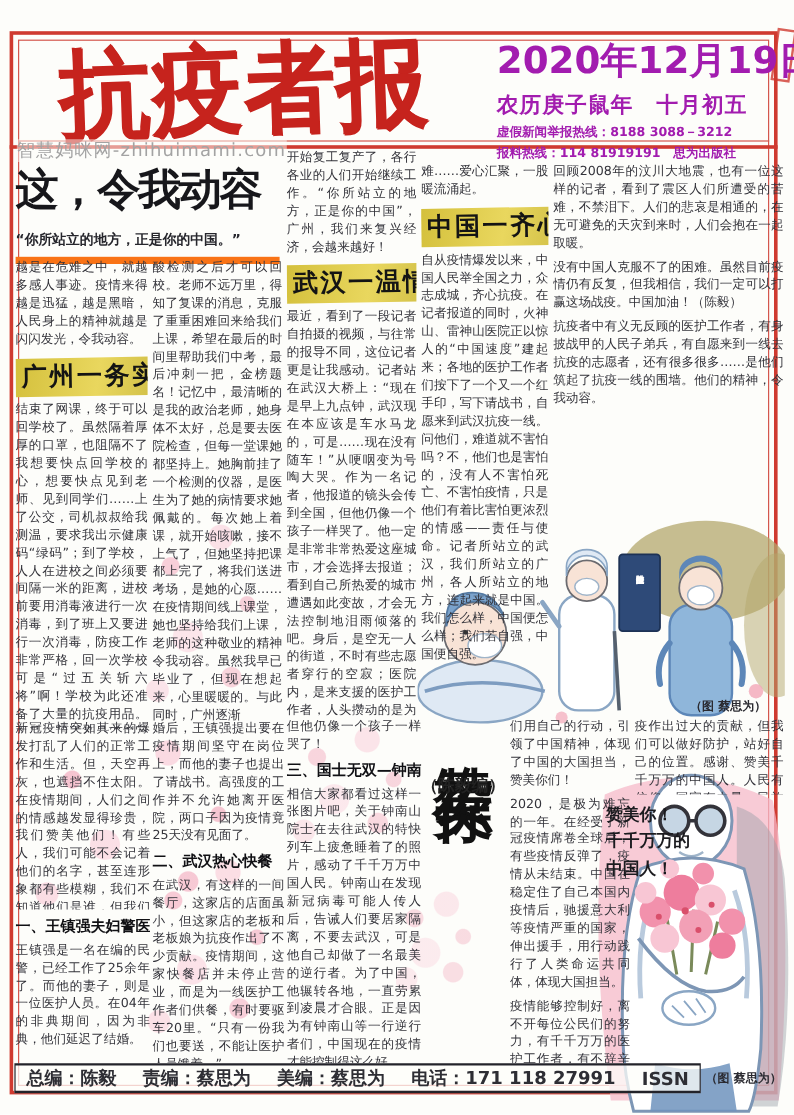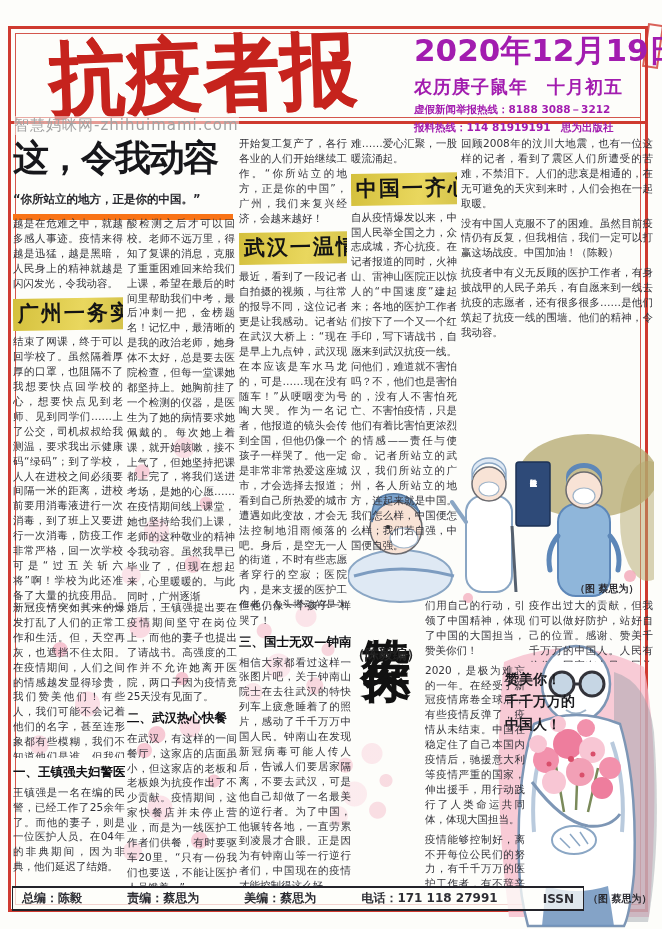--- a/index.html
+++ b/index.html
@@ -32,21 +32,21 @@
   .headline h1{margin:0;font-size:36px;font-weight:900;letter-spacing:-2px;color:#17171b;white-space:nowrap;}
   .headline .sub{margin-top:9px;font-size:11.5px;font-weight:700;color:#26262c;
         border-bottom:6px solid #f97316;padding-bottom:7px;}
 
   
   .col{position:absolute;overflow:hidden;z-index:2;font-size:10.5px;line-height:1.42;
         text-align:justify;word-break:break-all;color:#33333a;}
   .col p{margin:0 0 5px 0;}
   .c1{left:13px; top:216px;width:110px;height:392px;}
   .c2{left:127px;top:216px;width:108px;height:392px;}
-  .c3{left:239px;top:136px;width:108px;height:472px;}
+  .c3{left:239px;top:124px;width:108px;height:472px;}
   .c4{left:351px;top:136px;width:106px;height:472px;}
   .c5{left:461px;top:136px;width:192px;height:290px;}
 
   .sec-h{display:inline-block;background:linear-gradient(100deg,#d4c03c,#e9d75e 55%,#cdbb43);
         color:#141414;font-weight:900;padding:1px 5px;margin:2px 0 5px 0;transform:rotate(-1deg);
         white-space:nowrap;}
   .sec-h.big{font-size:21px;letter-spacing:2px;}
   .sec-h.wide{position:relative;z-index:3;}
 
   .sub-h{font-weight:900;font-size:12.5px;color:#101014;margin:4px 0 4px 0;white-space:nowrap;}
@@ -62,21 +62,21 @@
         flex-direction:column;align-items:center;}
   .praise-title{writing-mode:vertical-rl;font-size:50px;font-weight:900;line-height:1.05;
         letter-spacing:8px;color:#111;}
   .praise-by{font-size:14px;font-weight:700;margin-top:24px;color:#222;}
   .praise-big{position:absolute;left:505px;top:668px;width:96px;z-index:4;font-weight:900;
         font-size:14px;line-height:1.6;color:#1b1b1f;}
 
   
   .credits{position:absolute;left:12px;top:886px;width:572px;height:25px;box-sizing:border-box;
         border:2px solid #23232a;border-left-width:1px;border-right-width:1px;display:flex;
-        align-items:center;justify-content:space-between;padding:0 9px;font-size:12px;
+        align-items:center;justify-content:space-between;padding:0 9px;font-size:15px;
         font-weight:700;z-index:5;background:rgba(253,253,250,.75);}
   .caption{position:absolute;z-index:5;font-size:10px;font-weight:700;color:#2a2a30;white-space:nowrap;}
   .cap-medics{left:575px;top:582px;}
   .cap-ppe{left:588px;top:892px;}
 
   
   .blossom{position:absolute;z-index:1;pointer-events:none;
     background:
       radial-gradient(circle at 22% 28%, rgba(240,150,175,.55) 0 7px, rgba(240,150,175,0) 8px),
       radial-gradient(circle at 60% 15%, rgba(247,183,202,.5) 0 10px, rgba(247,183,202,0) 11px),

